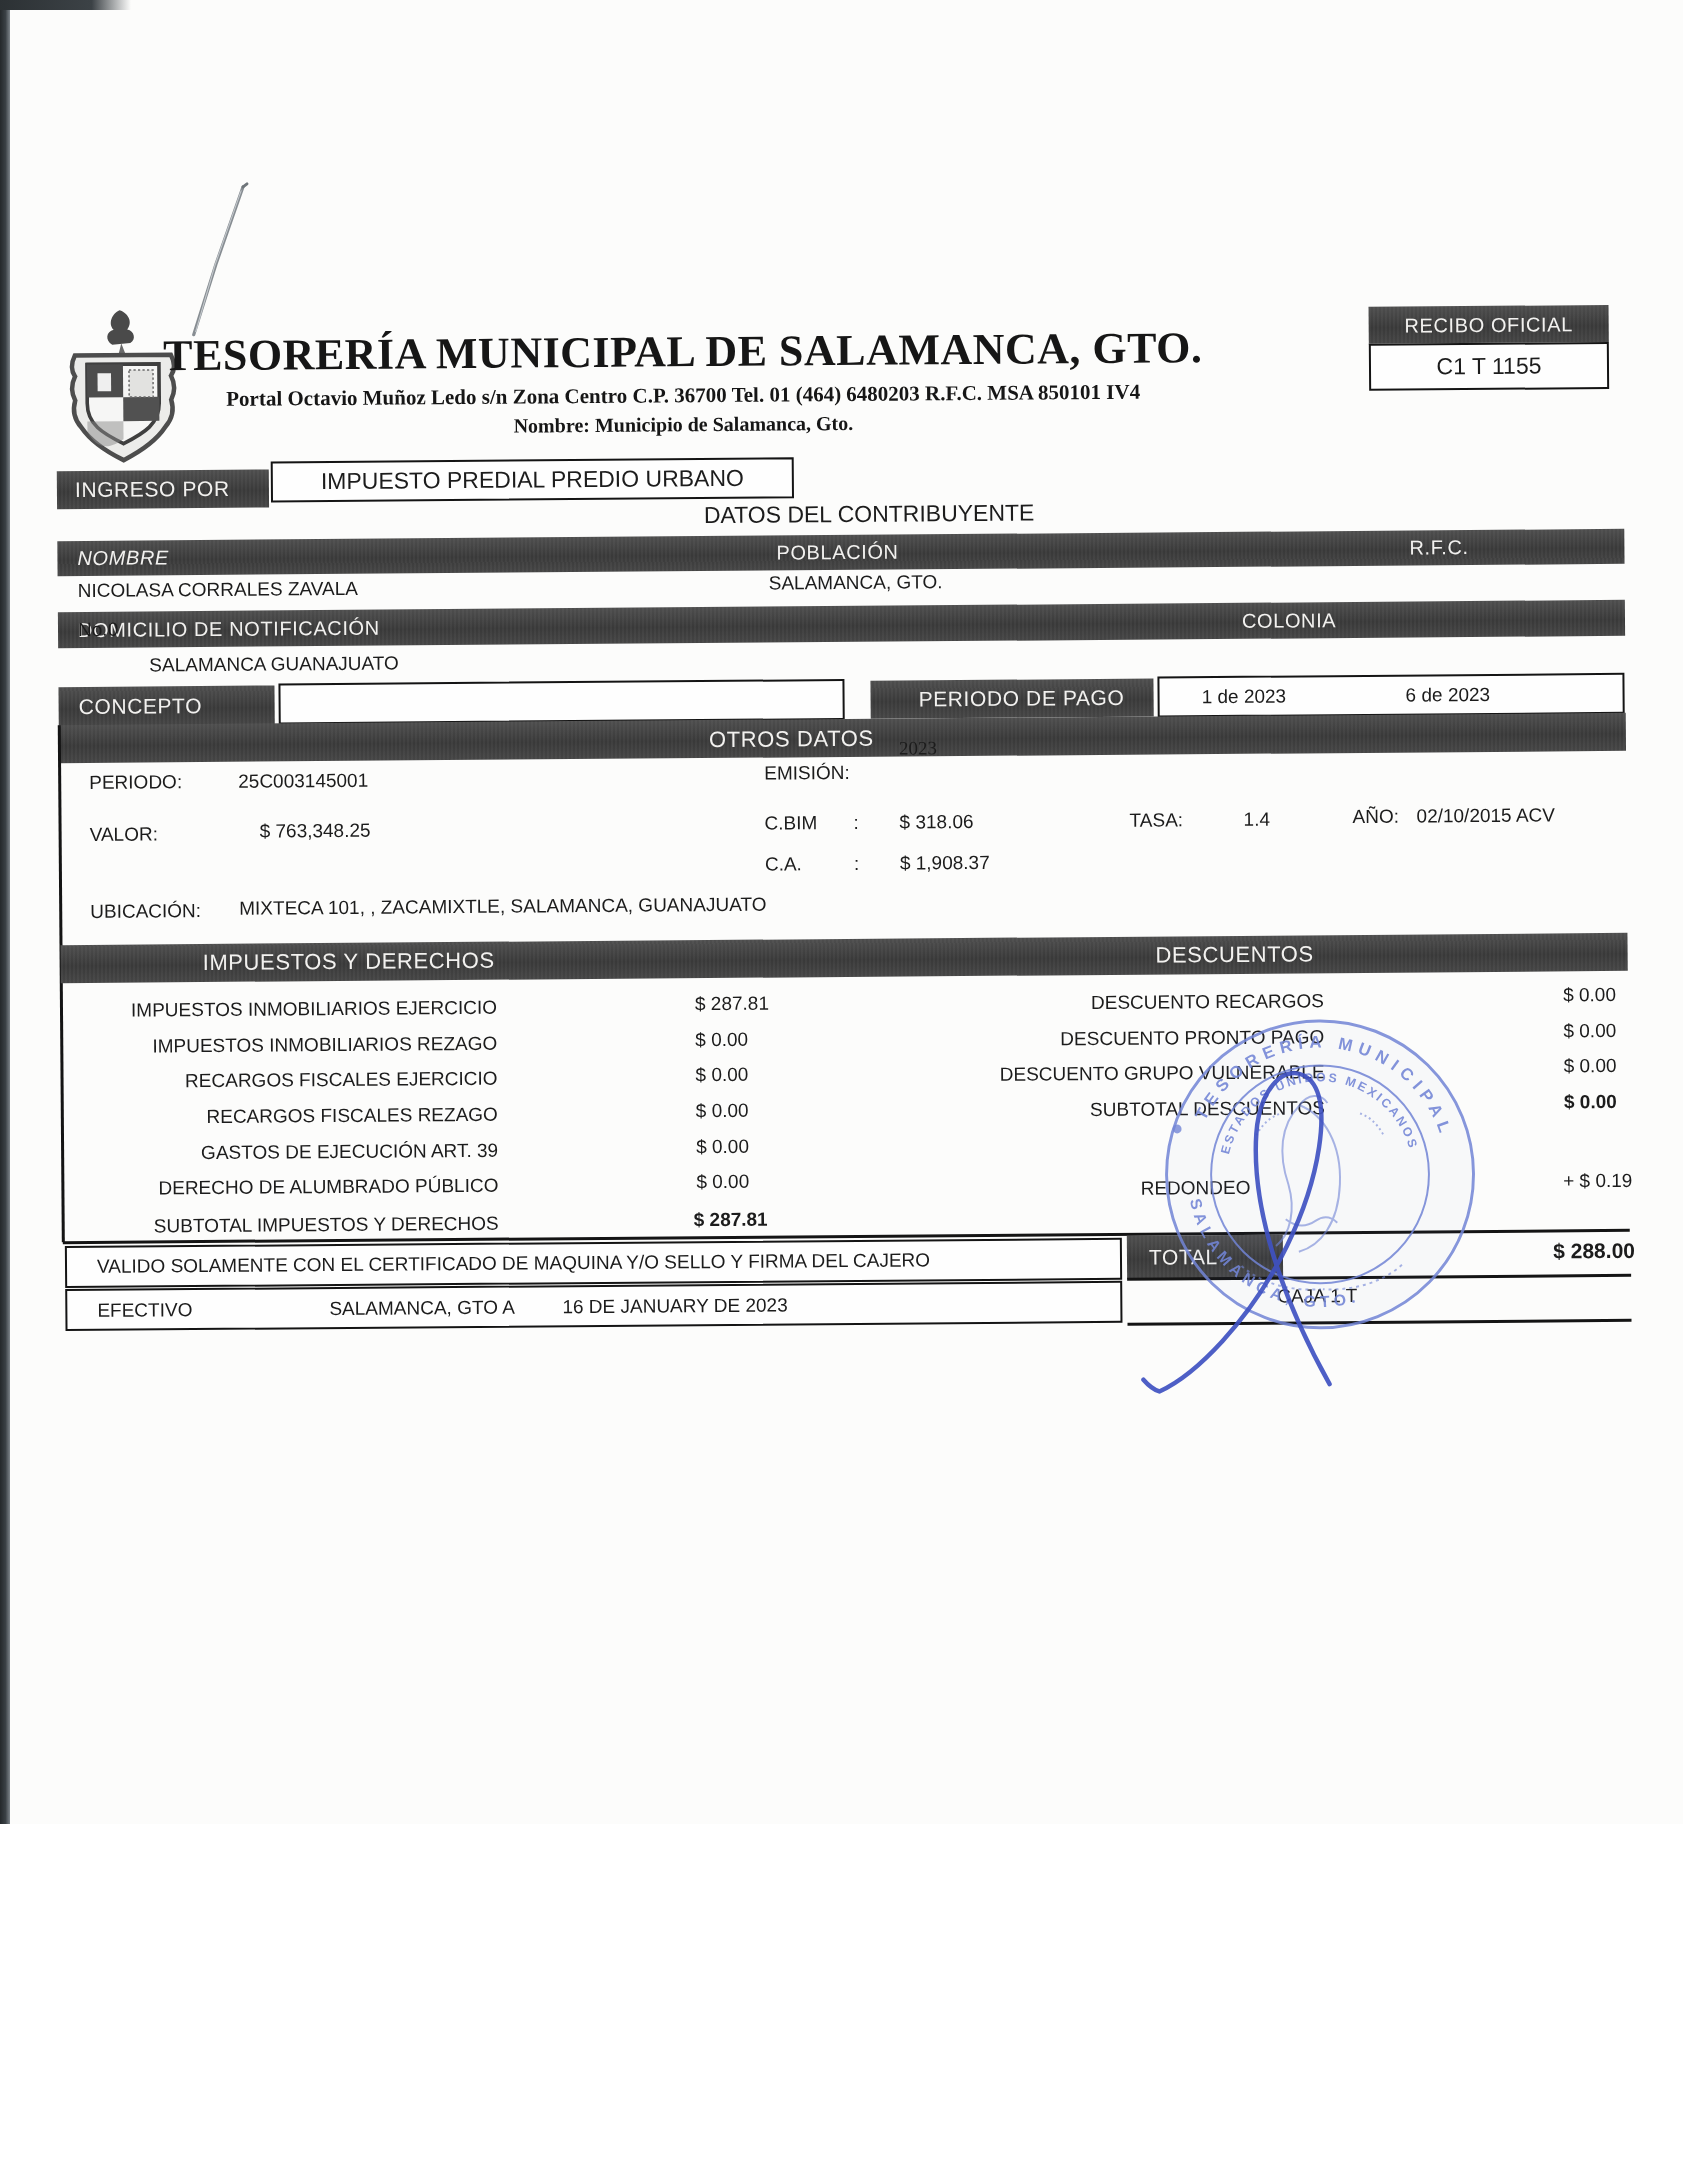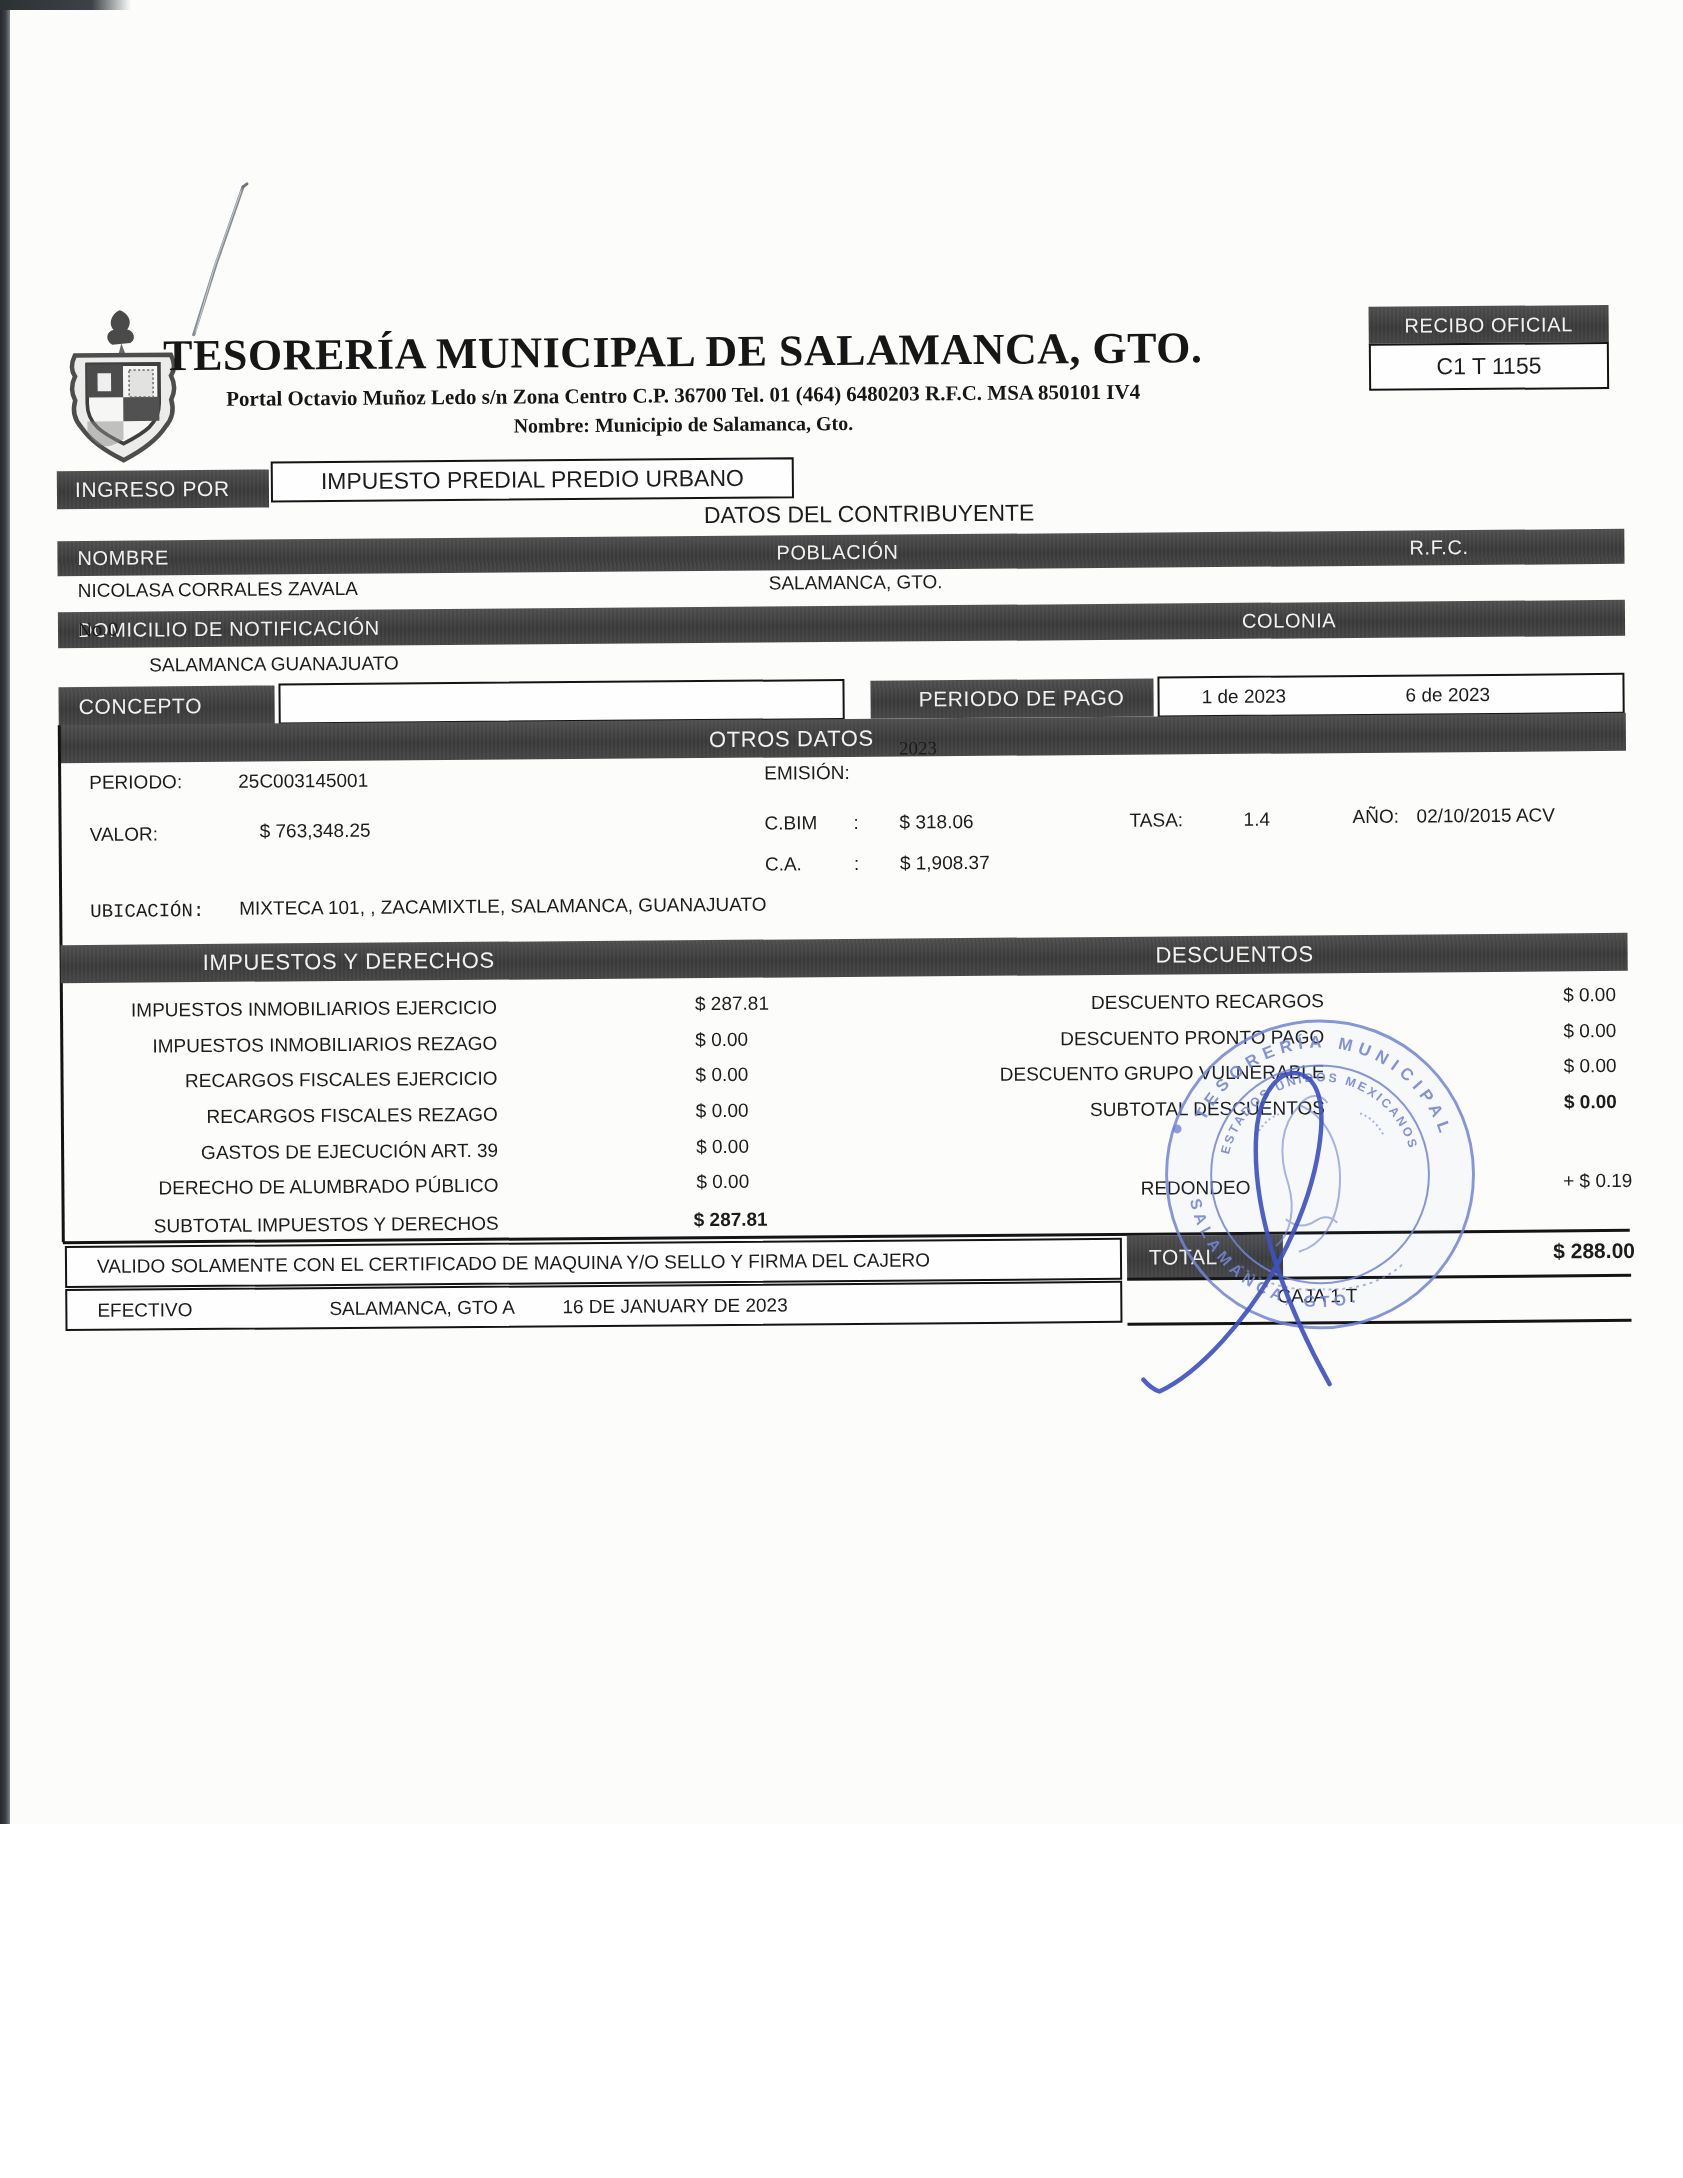--- a/index.html
+++ b/index.html
@@ -70,21 +70,21 @@
 
     <div class="band center lbl20" style="left:1372px;top:311px;width:240px;height:38px;line-height:38px;">RECIBO OFICIAL</div>
     <div class="whitebox center" style="left:1372px;top:348px;width:240px;height:47px;line-height:43px;font-size:23px;">C1 T 1155</div>
 
     <div class="band" style="left:59px;top:465px;width:212px;height:38px;line-height:38px;padding-left:18px;font-size:21px;box-sizing:border-box;">INGRESO POR</div>
     <div class="whitebox center nowrap" style="left:273px;top:457px;width:523px;height:41px;line-height:37px;font-size:23px;">IMPUESTO PREDIAL PREDIO URBANO</div>
 
     <div class="abs center nowrap" style="left:594px;top:501px;width:554px;font-size:23px;">DATOS DEL CONTRIBUYENTE</div>
 
     <div class="band" style="left:59px;top:535px;width:1567px;height:35px;">
-      <span class="abs lbl20" style="left:20px;top:6px;">NOMBRE</span>
+      <span class="abs lbl20" style="left:20px;top:6px;font-style:italic;">NOMBRE</span>
       <span class="abs lbl20" style="left:719px;top:6px;">POBLACIÓN</span>
       <span class="abs lbl20" style="left:1352px;top:6px;">R.F.C.</span>
     </div>
     <div class="abs val nowrap" style="left:79px;top:574px;">NICOLASA CORRALES ZAVALA</div>
     <div class="abs val nowrap" style="left:770px;top:572px;">SALAMANCA, GTO.</div>
 
     <div class="band" style="left:59px;top:606px;width:1567px;height:36px;">
       <span class="abs lbl20" style="left:20px;top:7px;">DOMICILIO DE NOTIFICACIÓN</span>
       <span class="abs lbl20" style="left:1184px;top:7px;">COLONIA</span>
     </div>
@@ -117,21 +117,21 @@
     <div class="abs val nowrap" style="left:899px;top:812px;">$ 318.06</div>
     <div class="abs val nowrap" style="left:1129px;top:812px;">TASA:</div>
     <div class="abs val nowrap" style="left:1243px;top:812px;">1.4</div>
     <div class="abs val nowrap" style="left:1352px;top:810px;">AÑO:</div>
     <div class="abs val nowrap" style="left:1416px;top:810px;">02/10/2015 ACV</div>
 
     <div class="abs val nowrap" style="left:764px;top:853px;">C.A.</div>
     <div class="abs val nowrap" style="left:853px;top:853px;">:</div>
     <div class="abs val nowrap" style="left:899px;top:853px;">$ 1,908.37</div>
 
-    <div class="abs val nowrap" style="left:89px;top:895px;font-family:Liberation Mono, monospace;">UBICACIÓN:</div>
+    <div class="abs val nowrap" style="left:89px;top:895px;">UBICACIÓN:</div>
     <div class="abs val nowrap" style="left:238px;top:893px;">MIXTECA 101, , ZACAMIXTLE, SALAMANCA, GUANAJUATO</div>
 
     <div class="band" style="left:59px;top:939px;width:1567px;height:38px;"></div>
     <div class="abs center nowrap" style="left:129px;top:945px;width:436px;font-size:22px;color:#f2f1ef;letter-spacing:0.6px;">IMPUESTOS Y DERECHOS</div>
     <div class="abs center nowrap" style="left:1010px;top:945px;width:446px;font-size:22px;color:#f2f1ef;letter-spacing:0.6px;">DESCUENTOS</div>
 
     <div class="abs val right nowrap" style="left:59px;top:994px;width:436px;">IMPUESTOS INMOBILIARIOS EJERCICIO</div>
     <div class="abs val nowrap" style="left:693px;top:992px;">$ 287.81</div>
     <div class="abs val right nowrap" style="left:59px;top:1030px;width:436px;">IMPUESTOS INMOBILIARIOS REZAGO</div>
     <div class="abs val nowrap" style="left:693px;top:1028px;">$ 0.00</div>

